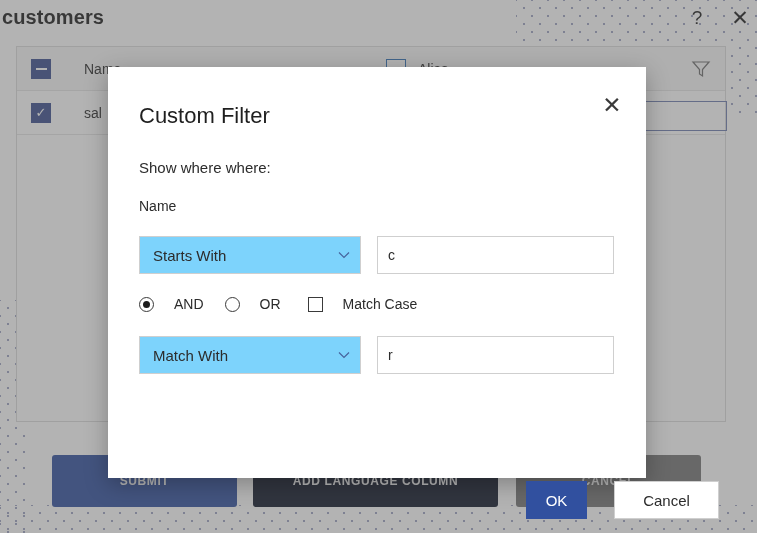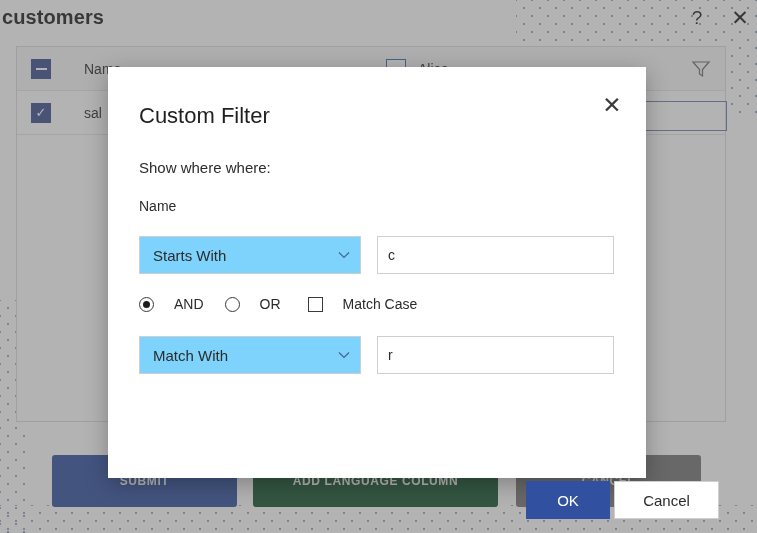--- a/index.html
+++ b/index.html
@@ -92,21 +92,21 @@
 
   
   .action-btn {
     position: absolute; top: 455px; height: 52px;
     border: none; border-radius: 3px;
     color: #ffffff; font-size: 12px; font-weight: bold;
     letter-spacing: .6px; cursor: pointer;
     font-family: "Liberation Sans", sans-serif;
   }
   #btn-submit   { left: 52px;  width: 185px; background: #31509f; }
-  #btn-addlang  { left: 253px; width: 245px; background: #14532d; }
+  #btn-addlang  { left: 253px; width: 245px; background: #0f172a; }
   #btn-cancel   { left: 516px; width: 185px; background: #757575; }
 
   
   #scrim {
     position: absolute; inset: 0;
     background: rgba(90, 90, 90, .46);
   }
 
   
   #dialog {
@@ -181,21 +181,21 @@
   }
   .check-label { font-size: 14px; color: #2b2b2b; margin-left: 20px; text-align: center; }
 
   .dlg-btn {
     position: absolute; top: 414px;
     height: 38px; font-size: 15px;
     font-family: "Liberation Sans", sans-serif;
     cursor: pointer;
   }
   #btn-ok {
-    left: 418px; width: 84px;
+    left: 418px; width: 61px;
     background: #31509f; color: #ffffff; border: none;
   }
   #btn-dlg-cancel {
     left: 506px; width: 105px;
     background: #ffffff; color: #2b2b2b; border: 1px solid #cfcfcf;
   }
 </style>
 </head>
 <body>
 

